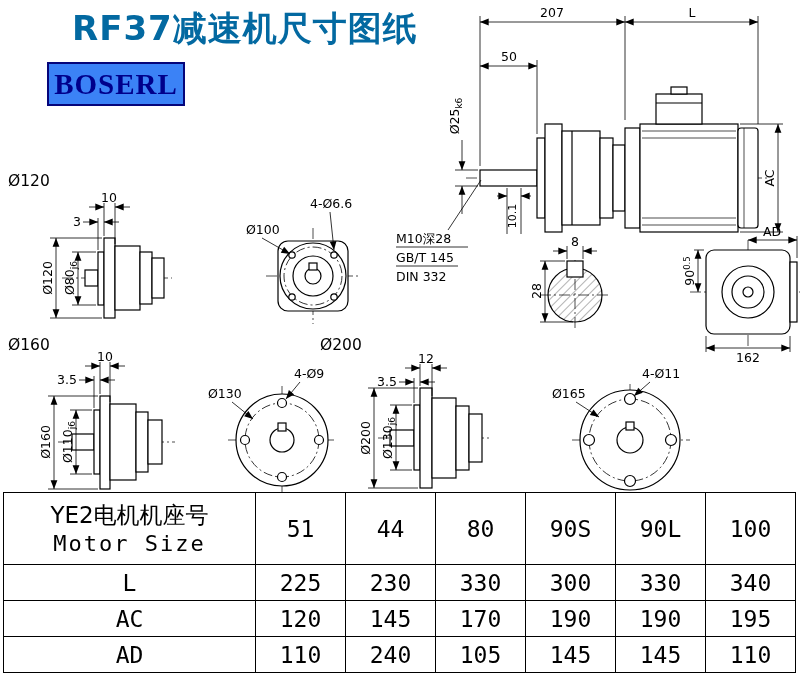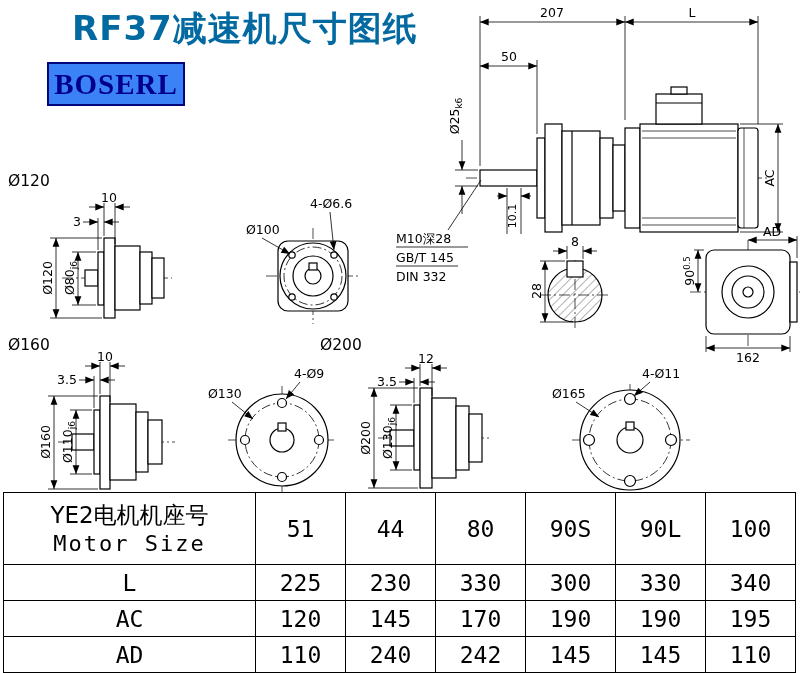--- a/index.html
+++ b/index.html
@@ -353,21 +353,21 @@
         <td>145</td>
         <td>170</td>
         <td>190</td>
         <td>190</td>
         <td>195</td>
       </tr>
       <tr class="datarow">
         <td>AD</td>
         <td>110</td>
         <td>240</td>
-        <td>242</td>
+        <td>105</td>
         <td>145</td>
         <td>145</td>
         <td>110</td>
       </tr>
     </tbody>
   </table>
 
 </div>
 
 </body></html>

